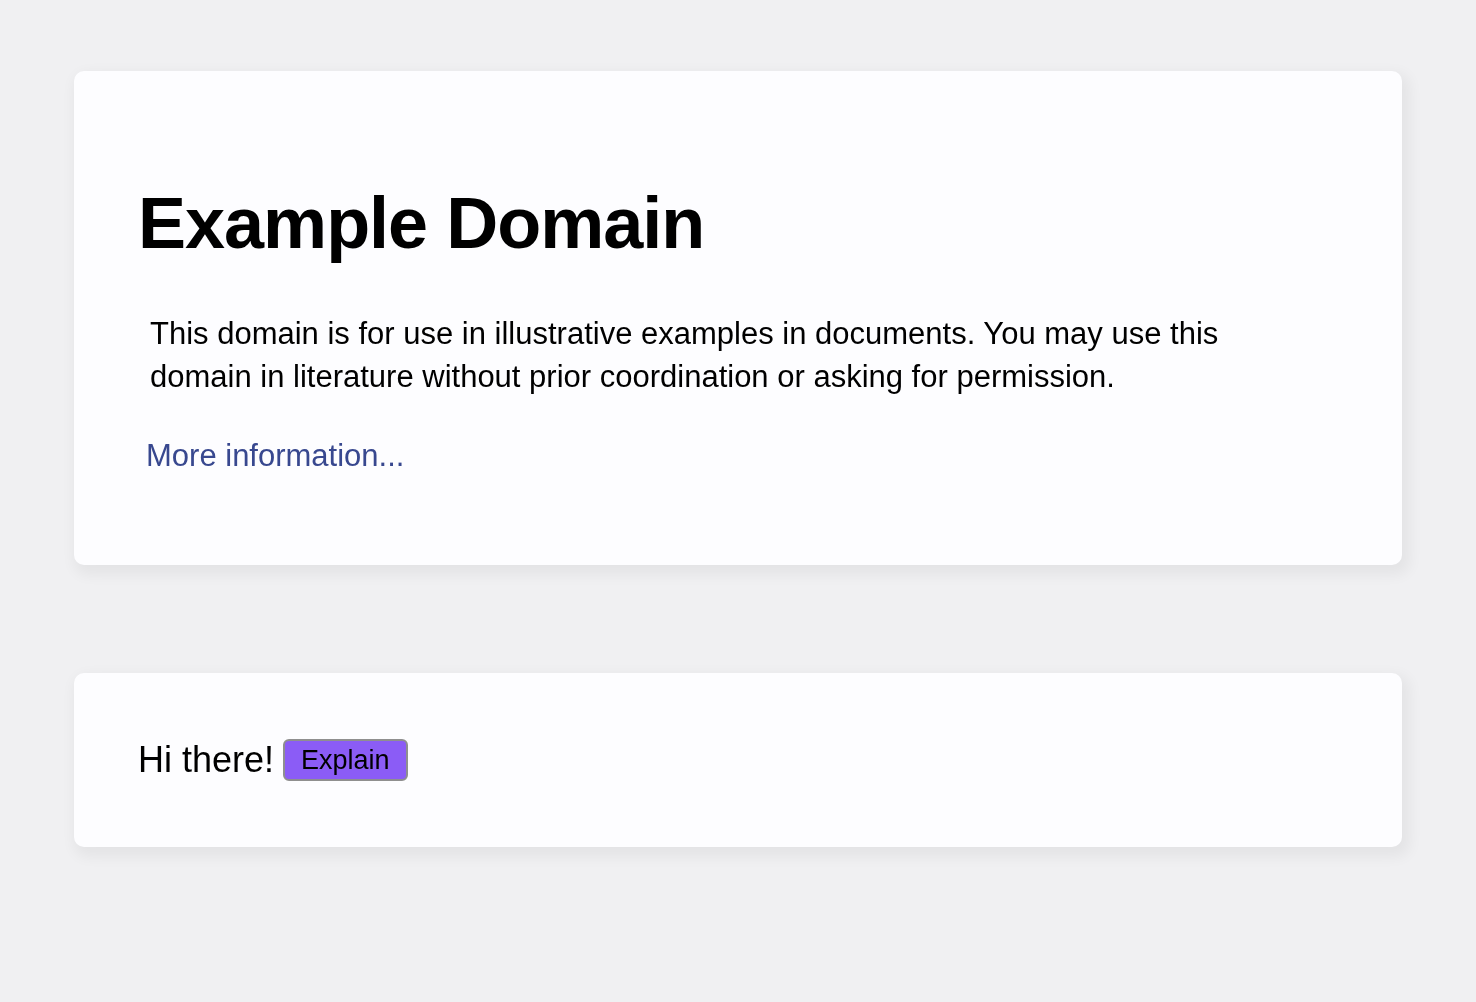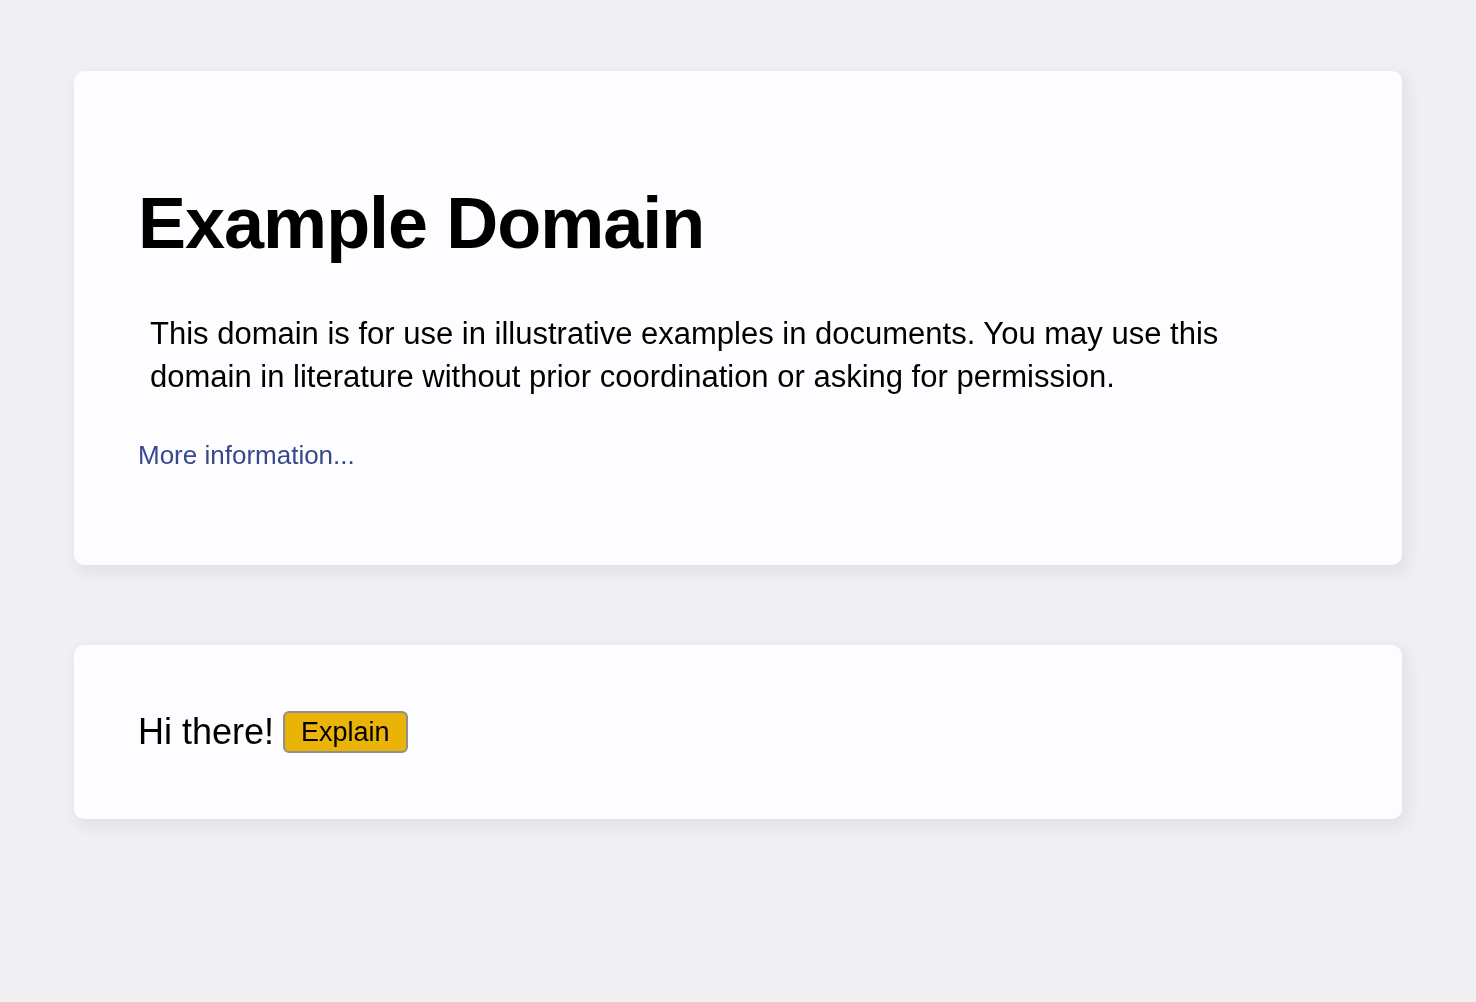--- a/index.html
+++ b/index.html
@@ -21,57 +21,57 @@
     background: #fdfdff;
     border-radius: 10px;
     box-shadow: 4px 6px 14px 4px rgba(0, 0, 0, 0.05);
     padding: 64px;
   }
   .card.main {
     margin-top: 71px;
     min-height: 494px;
   }
   .card.secondary {
-    margin-top: 80px;
+    margin-top: 108px;
     min-height: 174px;
   }
   h1.page-title {
     font-size: 72px;
     font-weight: 700;
     line-height: 1.18;
     margin: 46px 0 46px 0;
     letter-spacing: -1px;
   }
   p.description {
     font-size: 31px;
     line-height: 43px;
     margin: 12px;
   }
   p.link-row {
-    margin: 36px 0 0 0;
-    font-size: 26px;
+    margin: 36px 0 0 8px;
+    font-size: 31px;
     line-height: 43px;
   }
   a.more-info {
     color: #38488f;
     text-decoration: none;
     cursor: pointer;
   }
   .greeting-row {
     font-size: 36px;
     line-height: 46px;
     display: flex;
     align-items: center;
   }
   button.explain {
     font-family: "Liberation Sans", "DejaVu Sans", sans-serif;
     font-size: 27px;
     line-height: 1.2;
     color: #000000;
-    background: #eab308;
+    background: #8b5cf6;
     border: 2px solid #8f8f8f;
     border-radius: 6px;
     padding: 3px 16px;
     margin-left: 9px;
     cursor: pointer;
   }
 </style>
 </head>
 <body>
 

